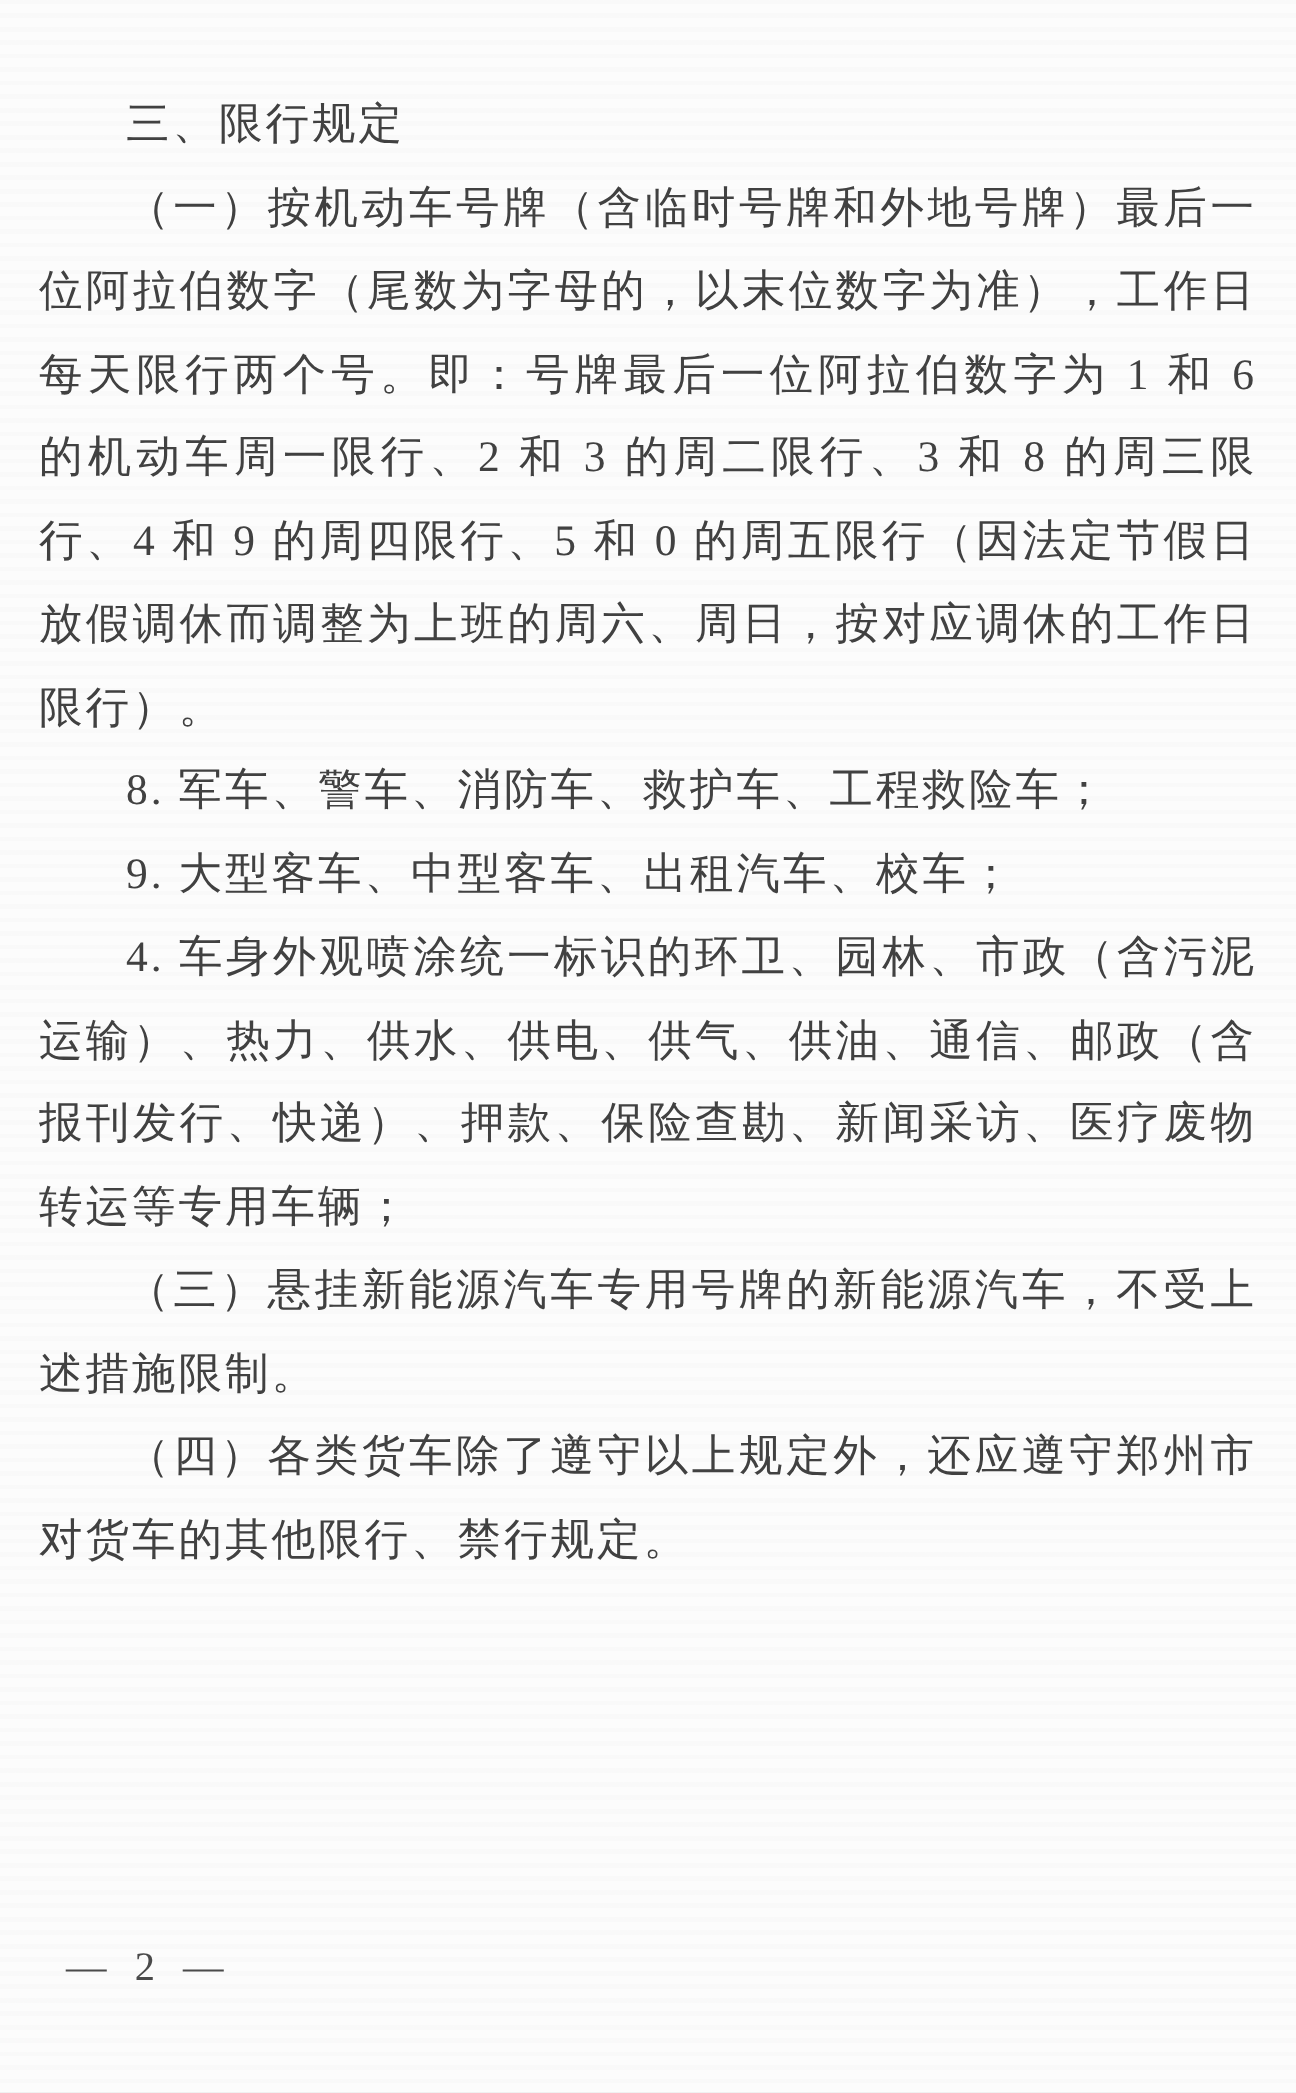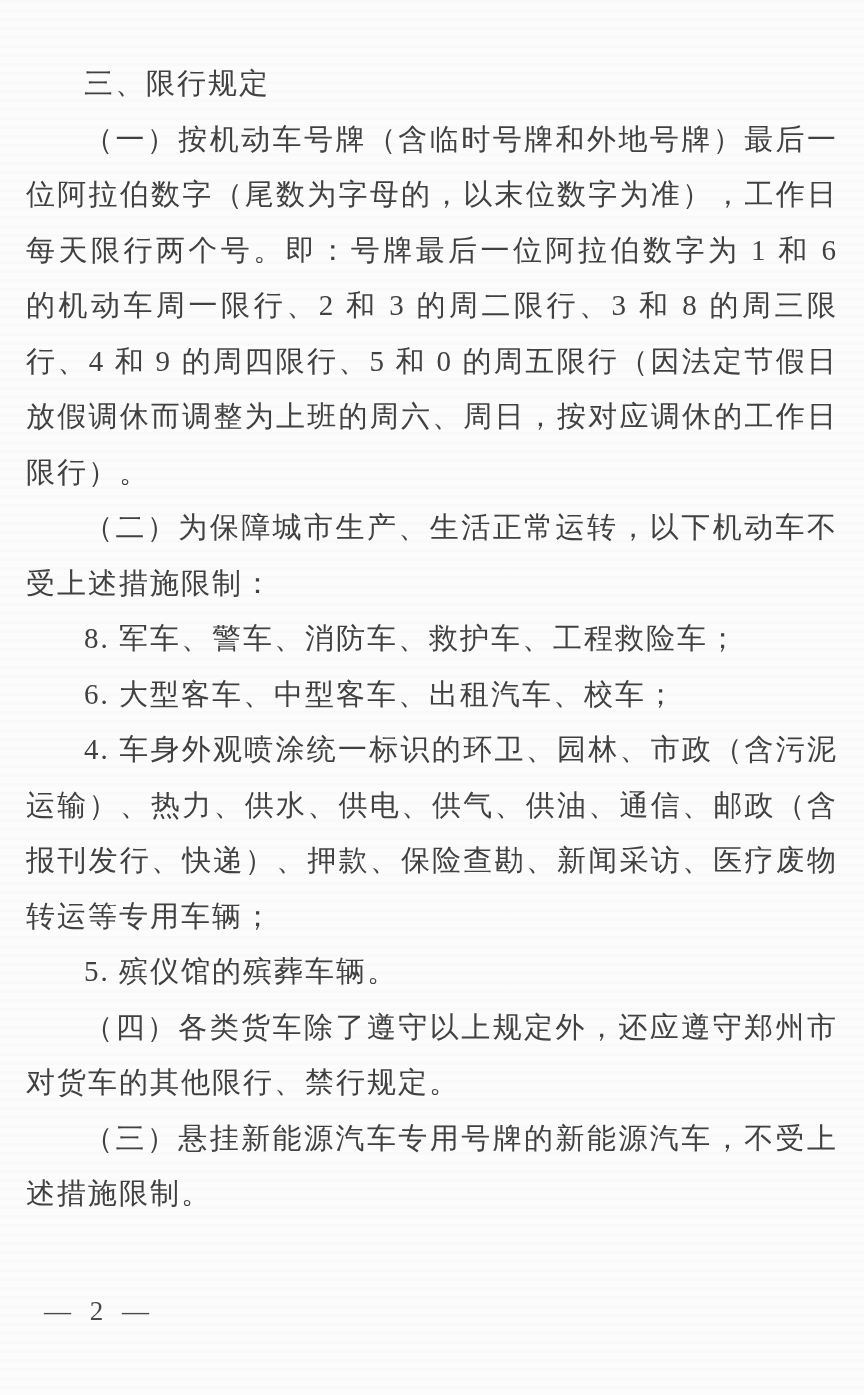--- a/index.html
+++ b/index.html
@@ -52,24 +52,22 @@
     font-family: "Liberation Serif", "DejaVu Serif", serif;
   }
 </style>
 </head>
 <body>
 
 <div class="page">
   <div class="content">
     <p class="heading">三、限行规定</p>
     <p>（一）按机动车号牌（含临时号牌和外地号牌）最后一位阿拉伯数字（尾数为字母的，以末位数字为准），工作日每天限行两个号。即：号牌最后一位阿拉伯数字为 1 和 6 的机动车周一限行、2 和 3 的周二限行、3 和 8 的周三限行、4 和 9 的周四限行、5 和 0 的周五限行（因法定节假日放假调休而调整为上班的周六、周日，按对应调休的工作日限行）。</p>
-    <p>（二）为保障城市生产、生活正常运转，以下机动车不受上述措施限制：</p>
     <p>8. 军车、警车、消防车、救护车、工程救险车；</p>
-    <p>6. 大型客车、中型客车、出租汽车、校车；</p>
+    <p>9. 大型客车、中型客车、出租汽车、校车；</p>
     <p>4. 车身外观喷涂统一标识的环卫、园林、市政（含污泥运输）、热力、供水、供电、供气、供油、通信、邮政（含报刊发行、快递）、押款、保险查勘、新闻采访、医疗废物转运等专用车辆；</p>
-    <p>5. 殡仪馆的殡葬车辆。</p>
+    <p>（三）悬挂新能源汽车专用号牌的新能源汽车，不受上述措施限制。</p>
     <p>（四）各类货车除了遵守以上规定外，还应遵守郑州市对货车的其他限行、禁行规定。</p>
-    <p>（三）悬挂新能源汽车专用号牌的新能源汽车，不受上述措施限制。</p>
   </div>
   <div class="footer">
     <span>— 2 —</span>
   </div>
 </div>
 
 </body></html>

